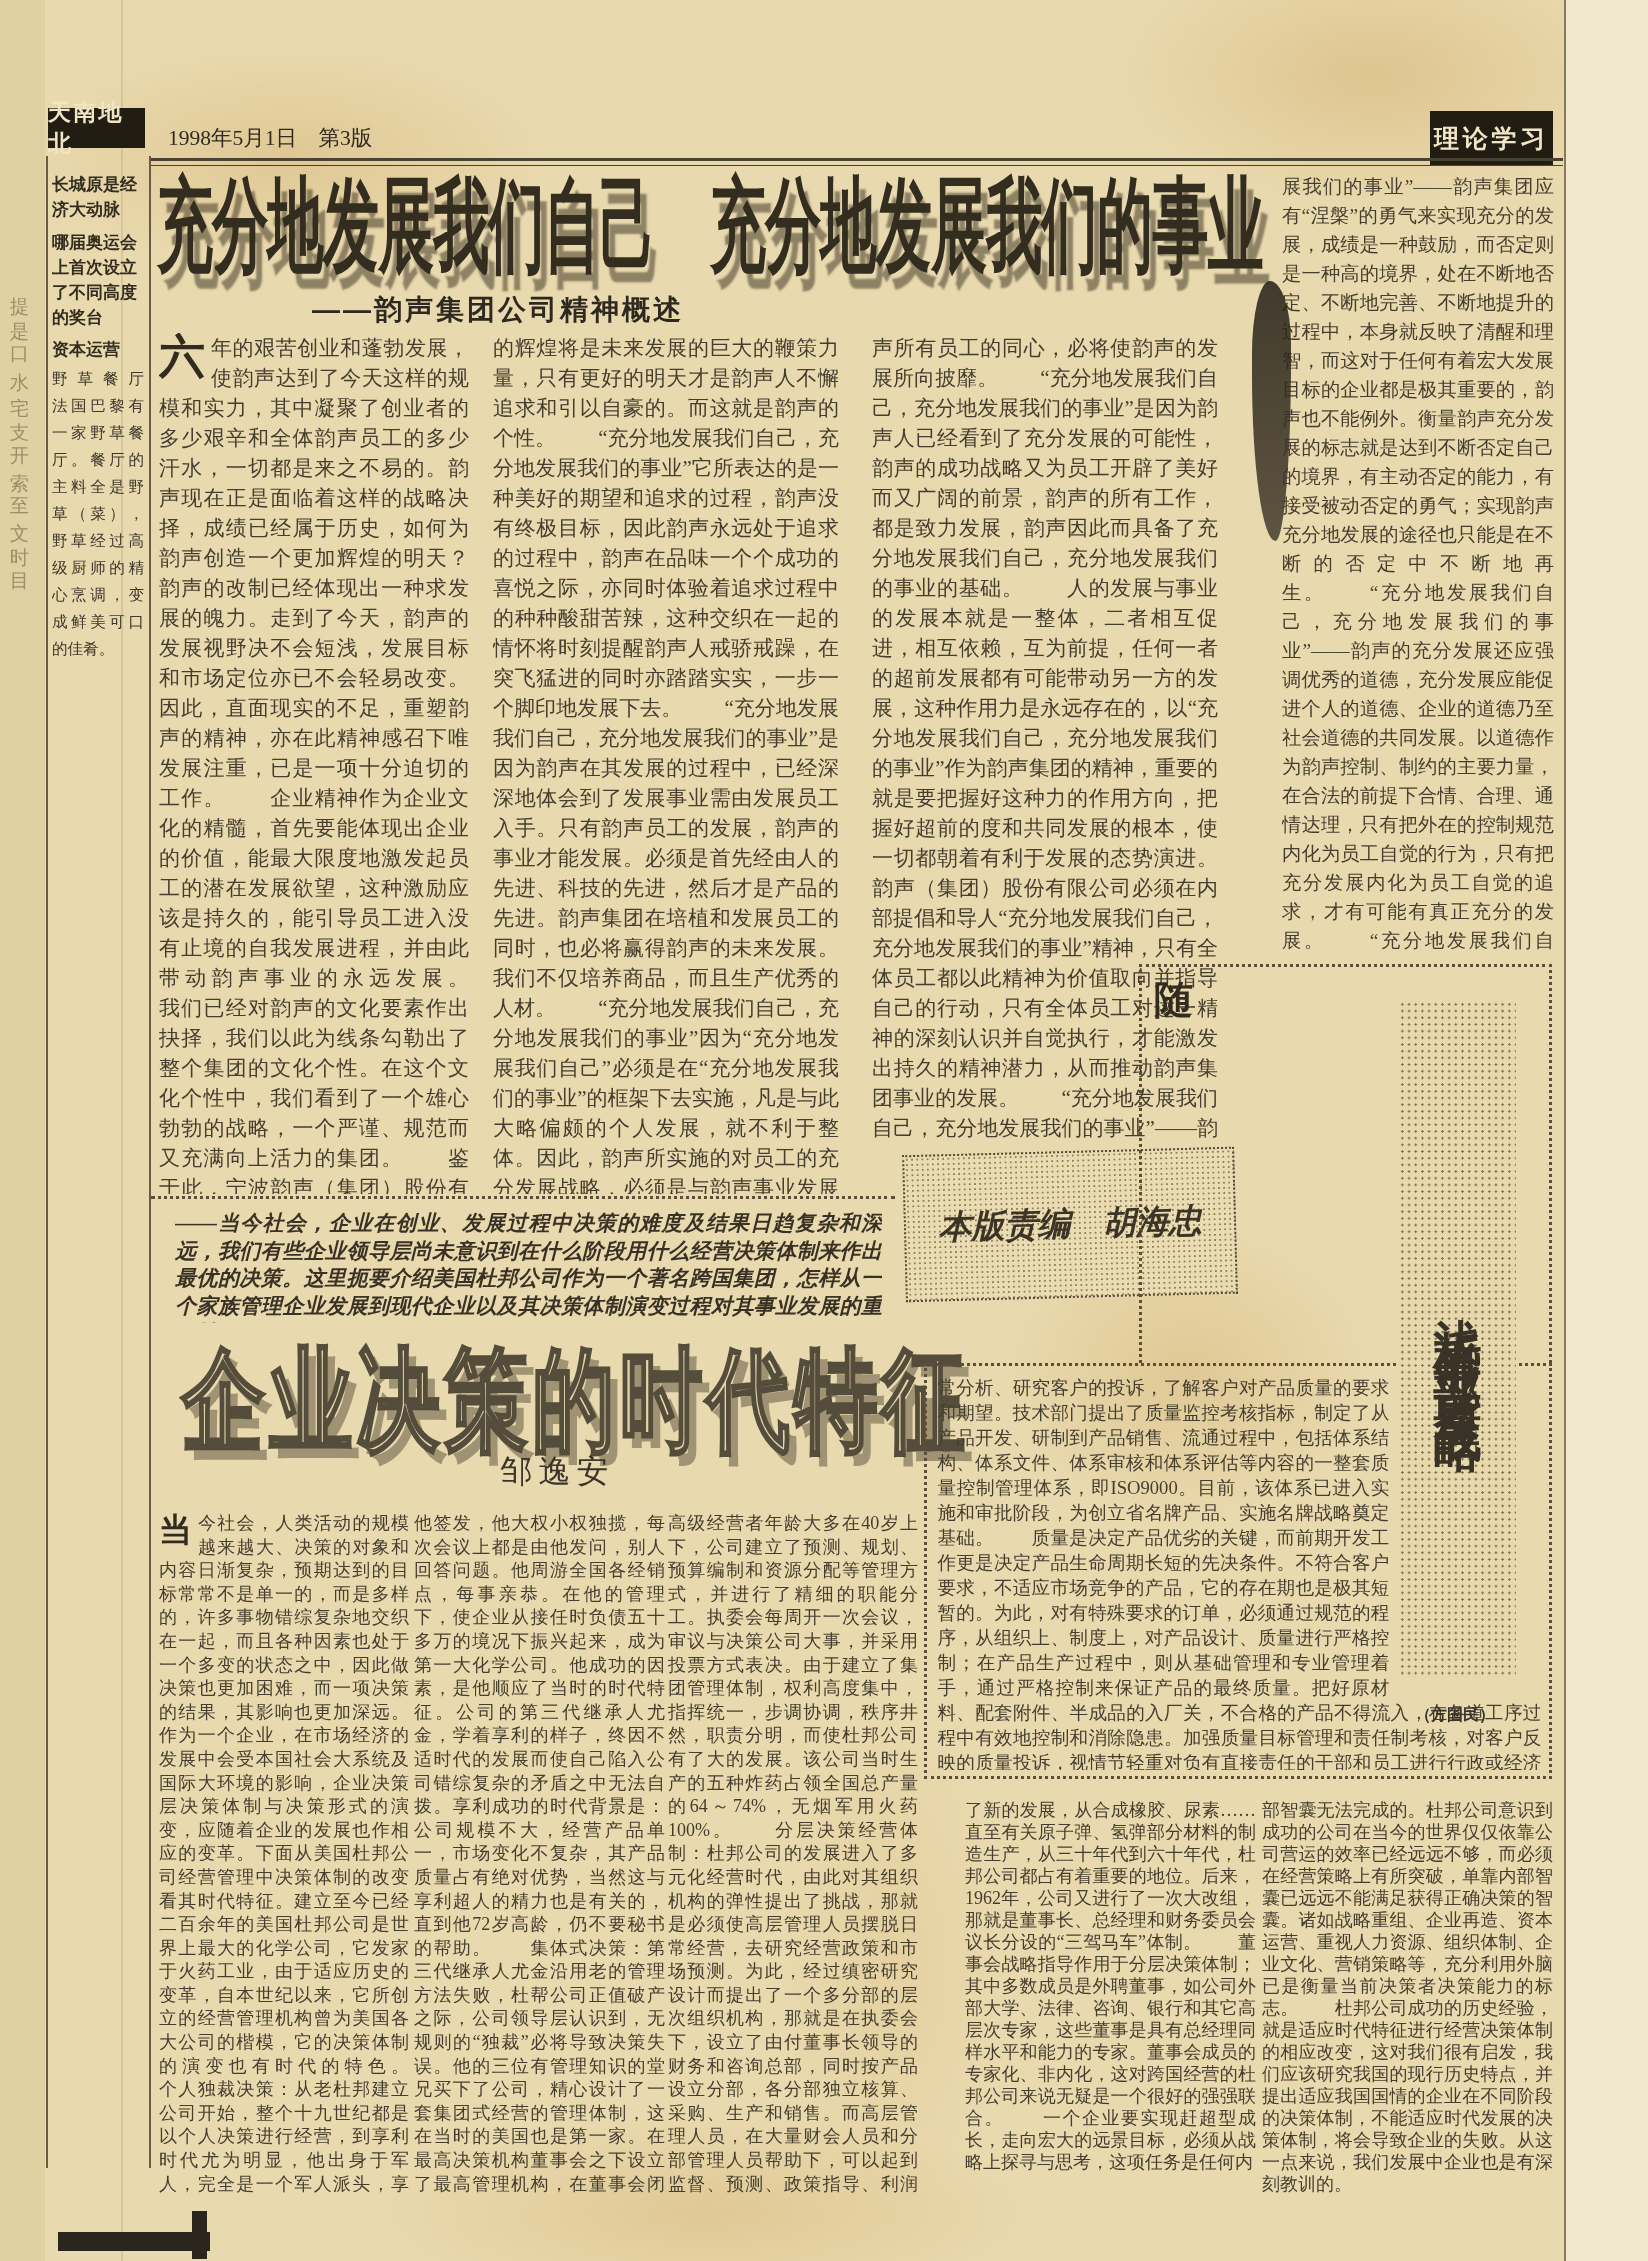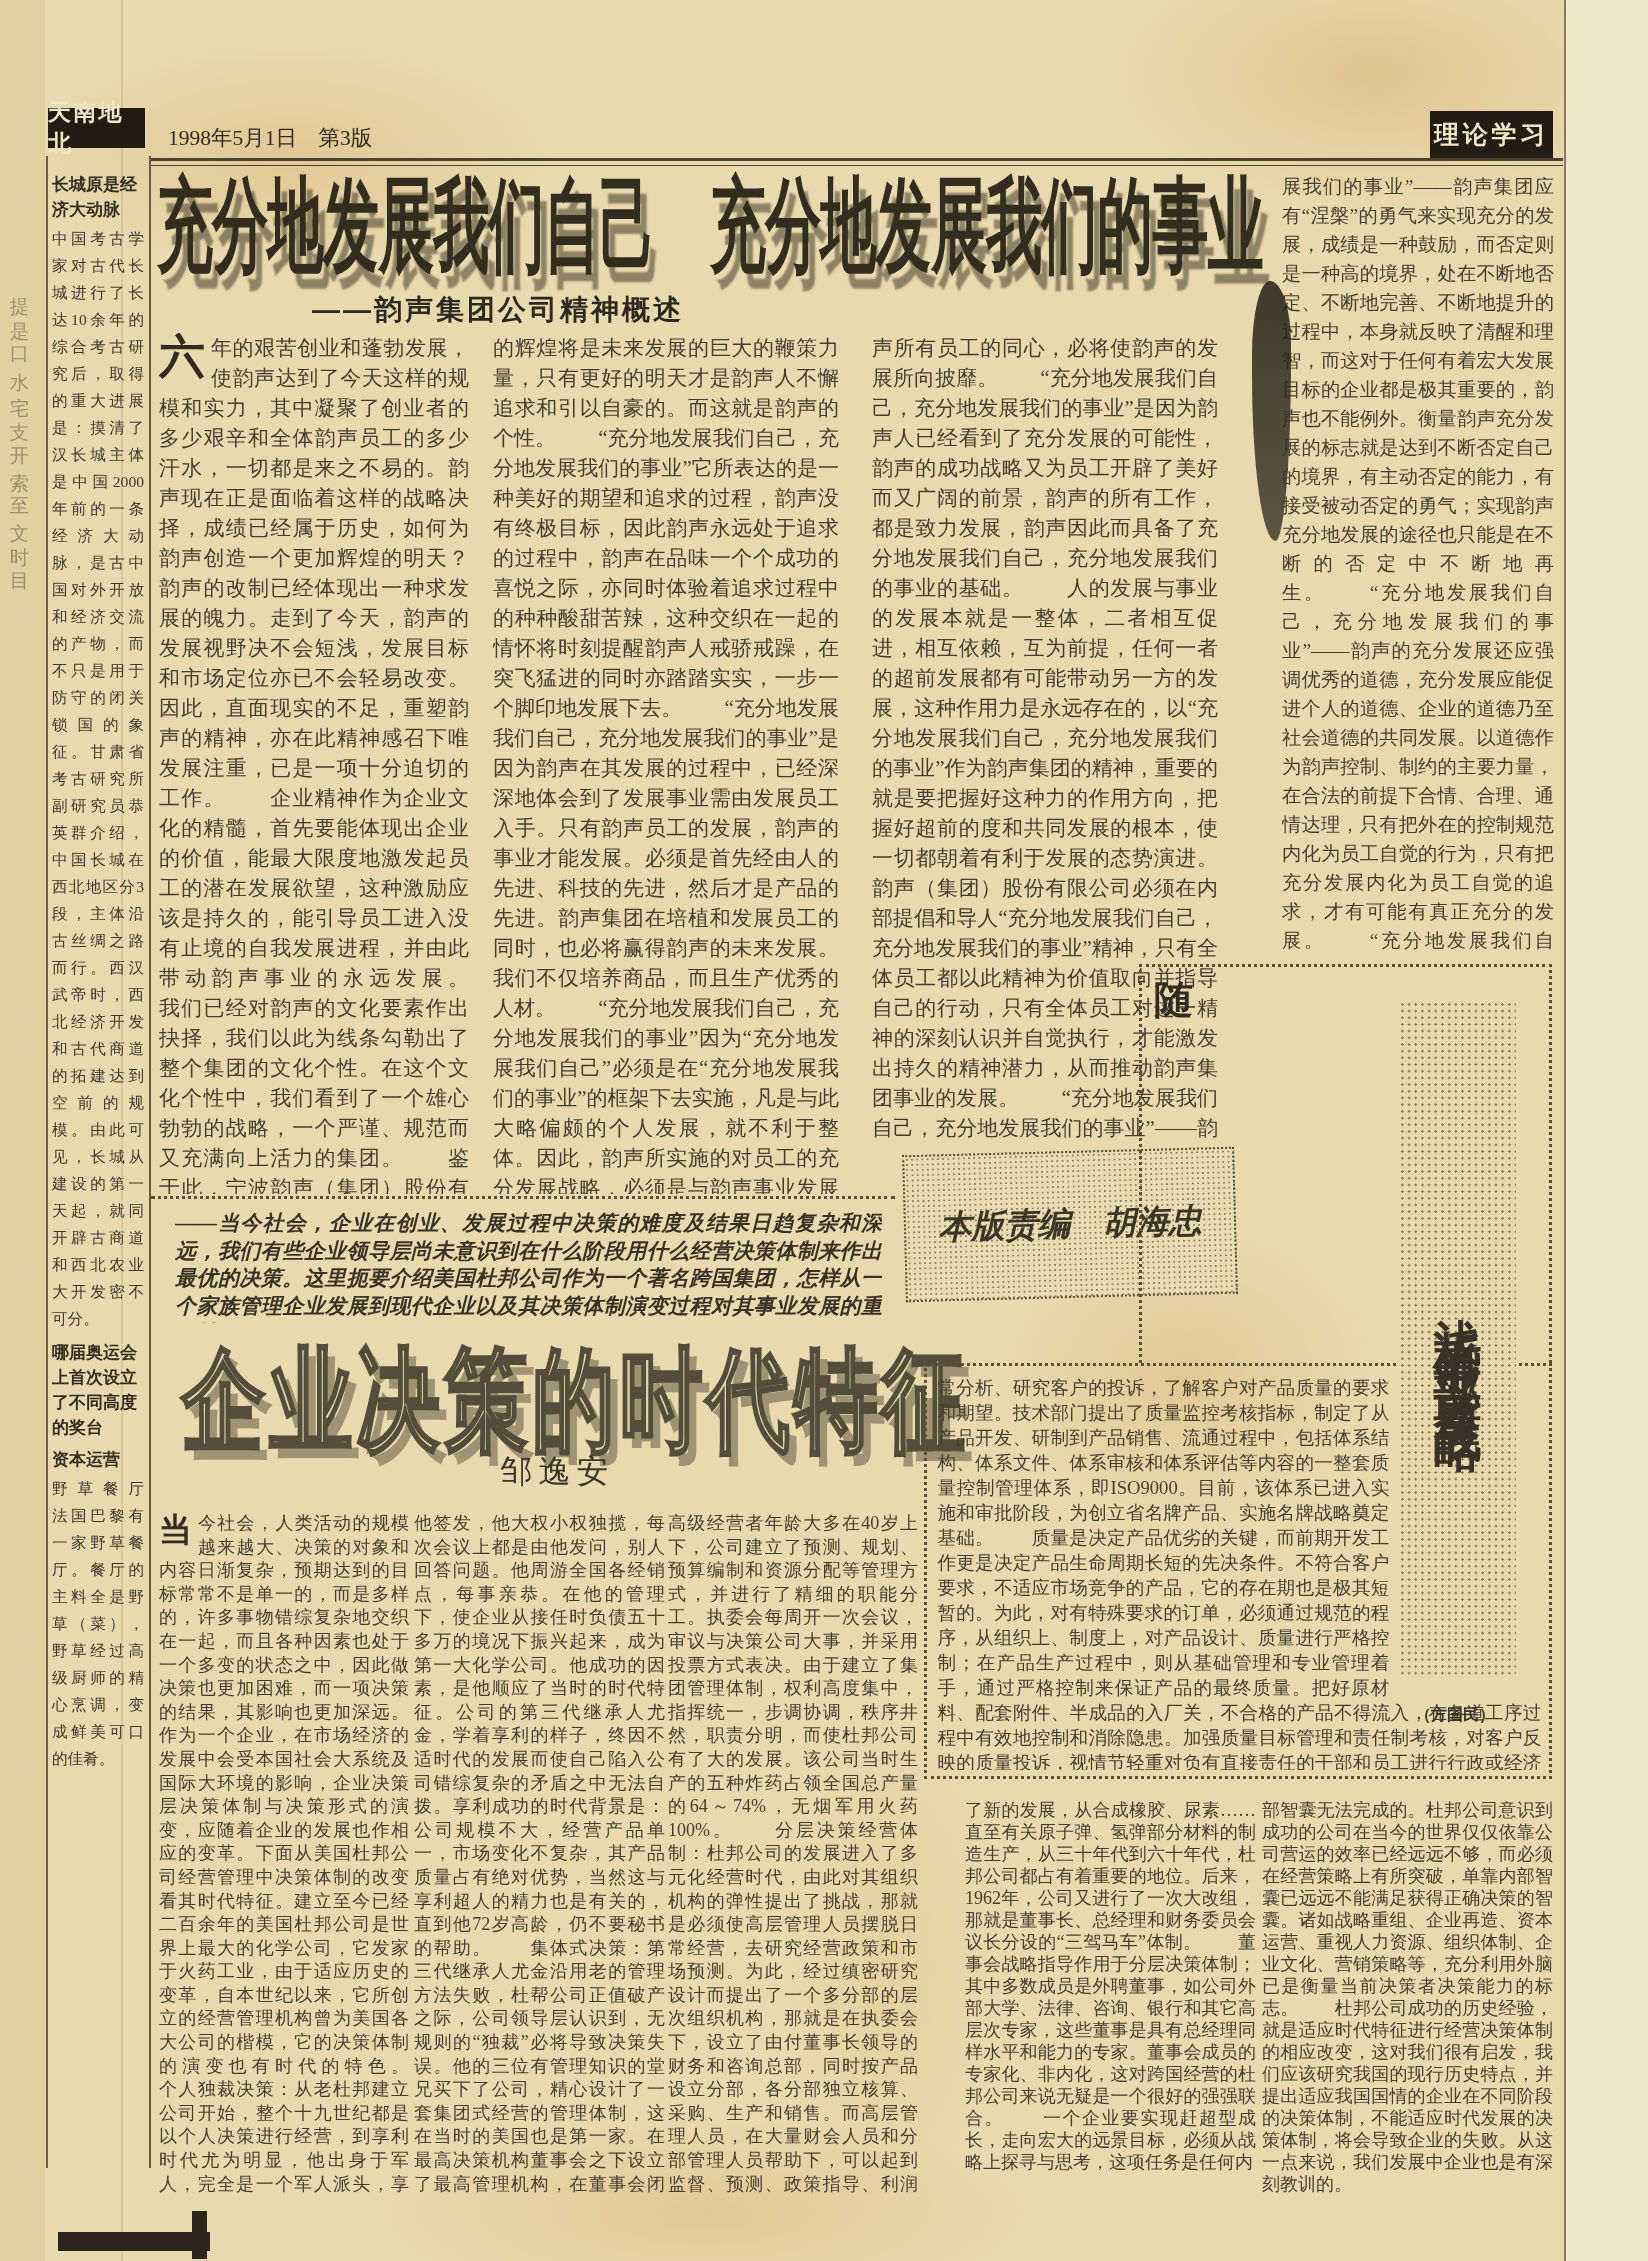--- a/index.html
+++ b/index.html
@@ -66,28 +66,27 @@
   <div class="abs" style="left:0;top:0;width:45px;height:2261px;background:#e0d0a2;"></div>
   <div class="abs edgechars" style="left:6px;top:282px;height:1708px;">提是口水宅支开索至文时目</div>
 
   <div class="abs" style="left:1564px;top:0;width:2.2px;height:2261px;background:#8a7a5a;"></div>
   <div class="abs" style="left:1566px;top:0;width:82px;height:2261px;background:#f1e7cd;"></div>
 
   <div class="abs blackbox" style="left:48px;top:108px;width:97px;height:40px;font-size:23px;letter-spacing:2.2px;">天南地北</div>
   <div class="abs" style="left:168px;top:123px;font-size:21.5px;color:#2f2a20;">
     <span>1998年5月1日</span>　<span>第3版</span>
   </div>
-  <div class="abs blackbox" style="left:1430px;top:111px;width:123px;height:47px;font-size:25px;letter-spacing:3.7px;text-align:center;">理论学习</div>
+  <div class="abs blackbox" style="left:1430px;top:111px;width:123px;height:55px;font-size:25px;letter-spacing:3.7px;text-align:center;">理论学习</div>
   <div class="abs rule2" style="left:151px;top:158px;width:1412px;"></div>
 
   <div class="abs vline" style="left:46px;top:156px;height:2012px;"></div>
   <div class="abs vline" style="left:149px;top:156px;height:2012px;"></div>
   <div class="abs" style="left:52px;top:165px;width:92px;height:1998px;overflow:hidden;">
     <div class="lc-title">长城原是经济大动脉</div>
-    <div class="lc-body">中国考古学家对古代长城进行了长达10余年的综合考古研究后，取得的重大进展是：摸清了汉长城主体是中国2000年前的一条经济大动脉，是古中国对外开放和经济交流的产物，而不只是用于防守的闭关锁国的象征。甘肃省考古研究所副研究员恭英群介绍，中国长城在西北地区分3段，主体沿古丝绸之路而行。西汉武帝时，西北经济开发和古代商道的拓建达到空前的规模。由此可见，长城从建设的第一天起，就同开辟古商道和西北农业大开发密不可分。</div>
     <div class="lc-title">哪届奥运会上首次设立了不同高度的奖台</div>
     <div class="lc-title">资本运营</div>
     <div class="lc-body">野草餐厅　法国巴黎有一家野草餐厅。餐厅的主料全是野草（菜），野草经过高级厨师的精心烹调，变成鲜美可口的佳肴。</div>
 
   </div>
 
   <div class="abs headline1" style="left:157px;top:174px;">充分地发展我们自己　充分地发展我们的事业</div>
   <div class="abs subtitle1" style="left:312px;top:291px;width:668px;">——韵声集团公司精神概述</div>
 
   <div class="body-col" style="left:159px;top:333px;width:310px;height:861px;font-size:21px;line-height:30px;">

